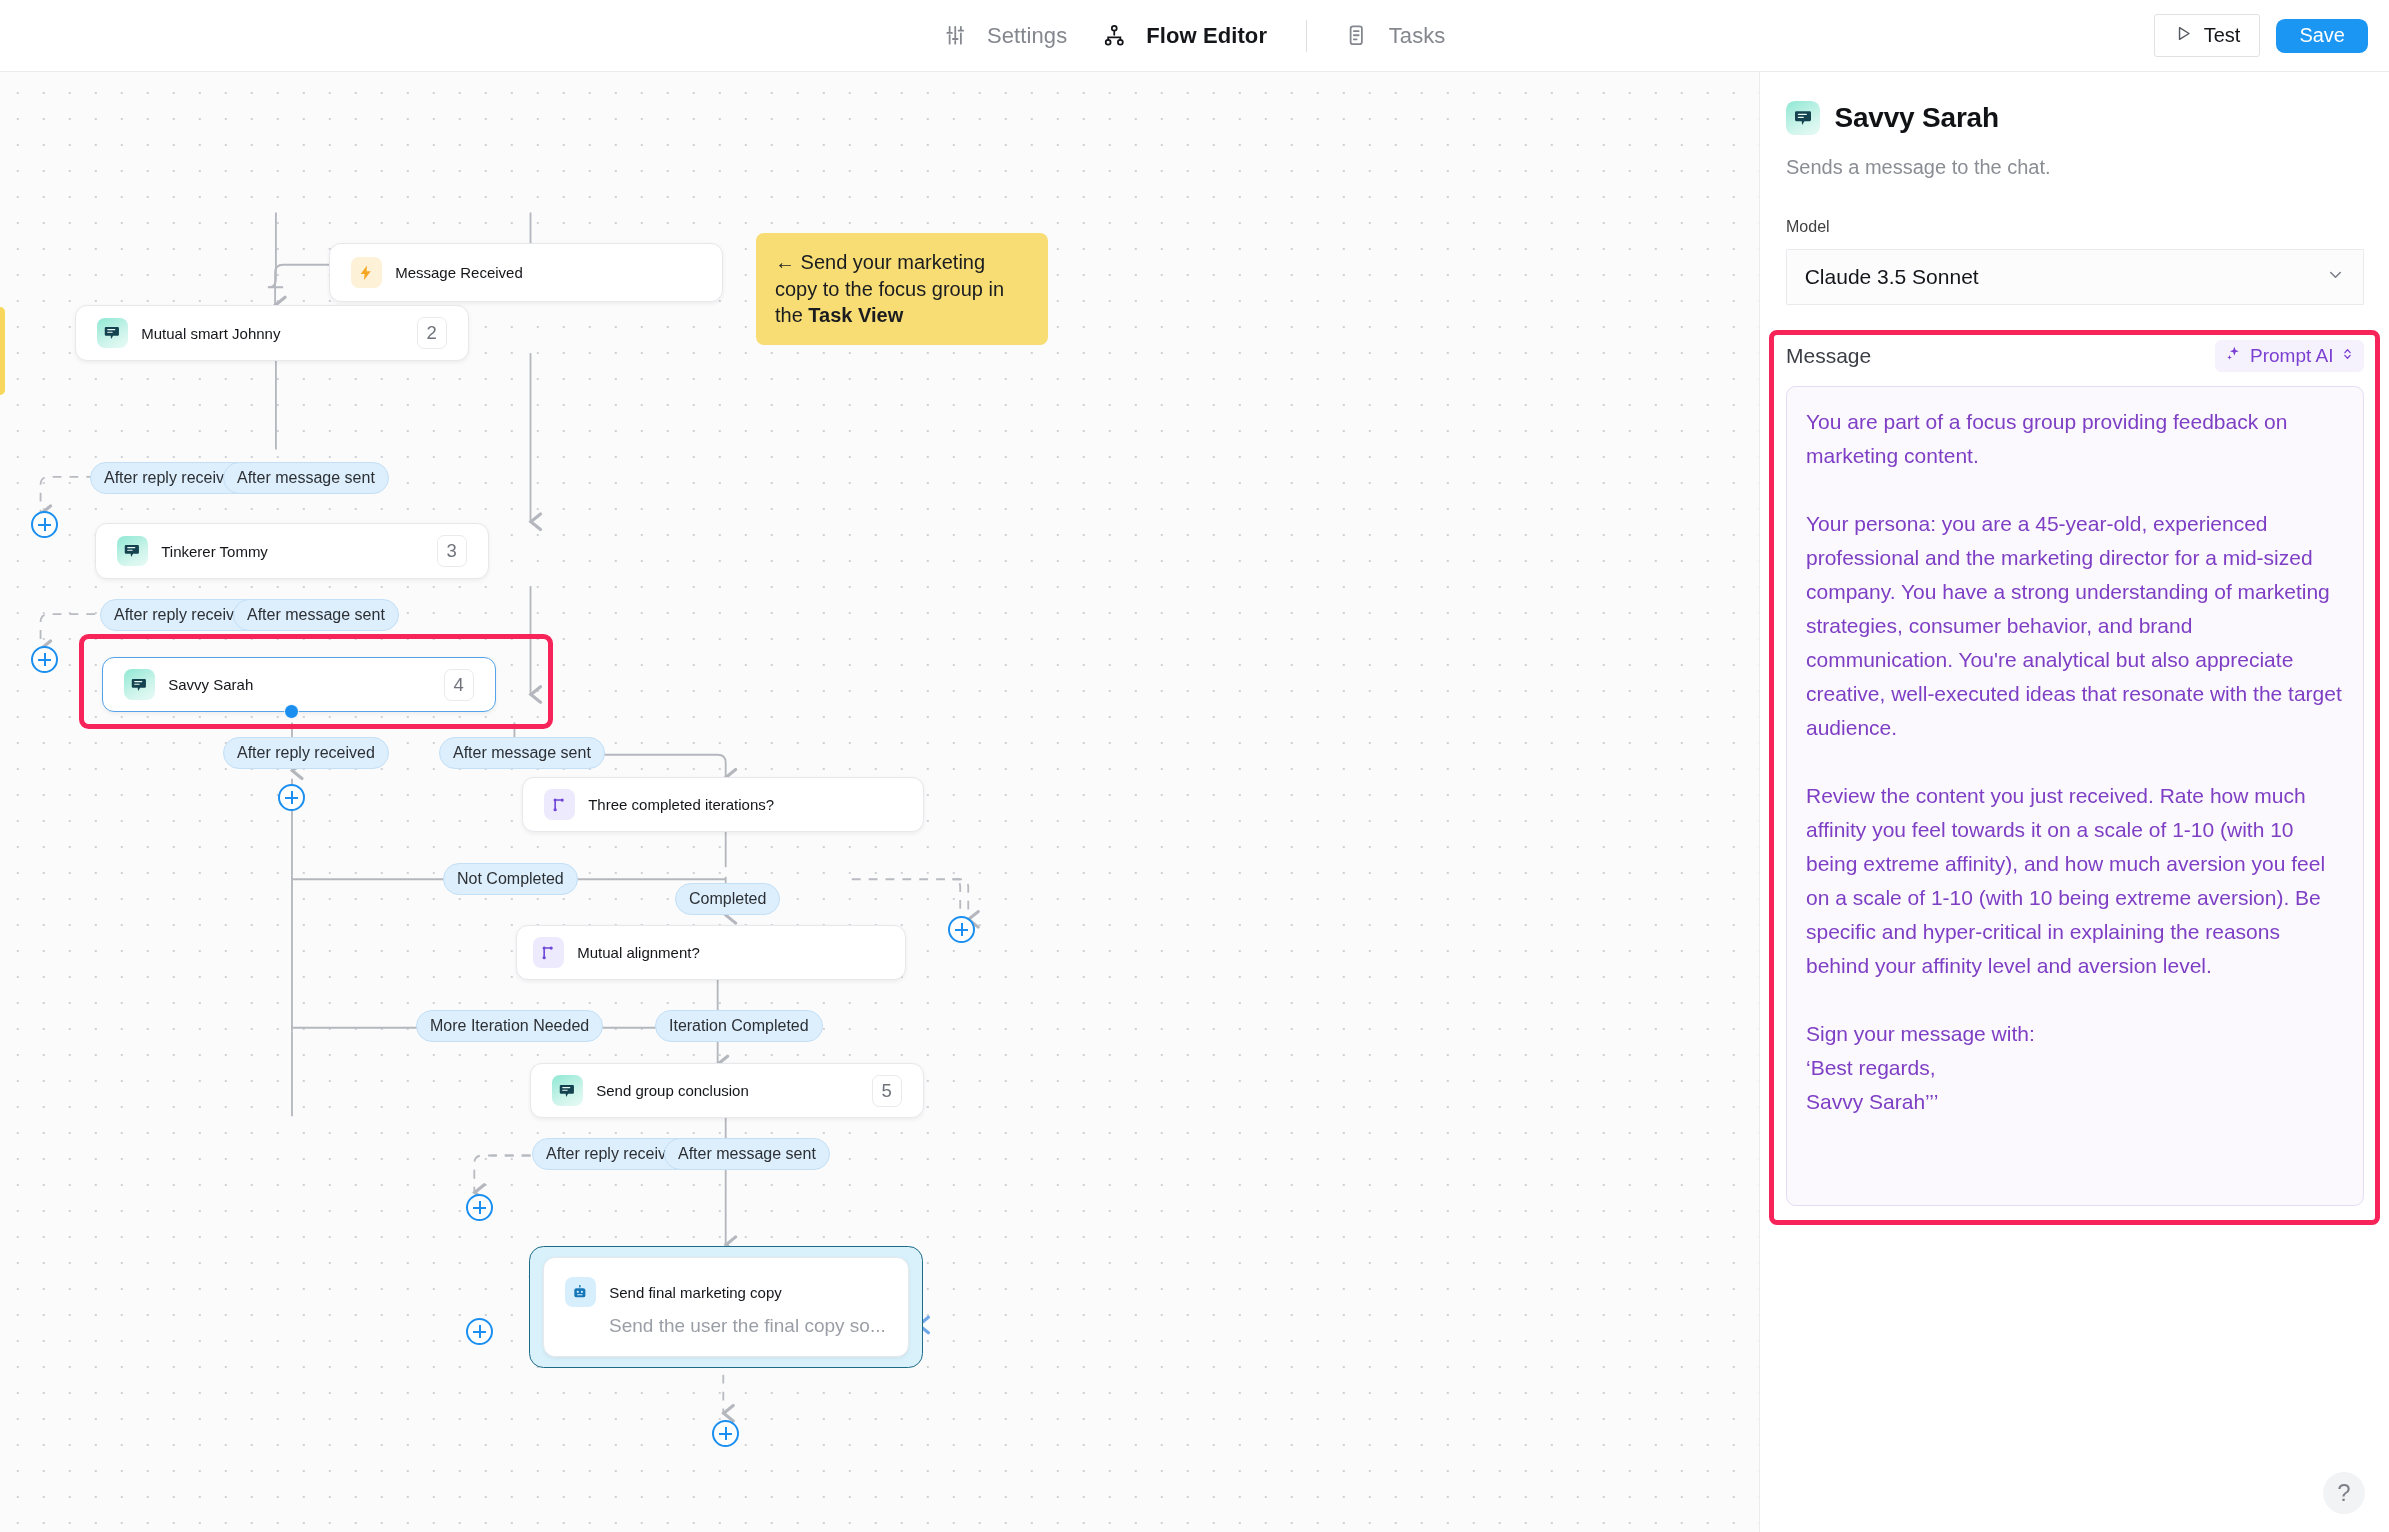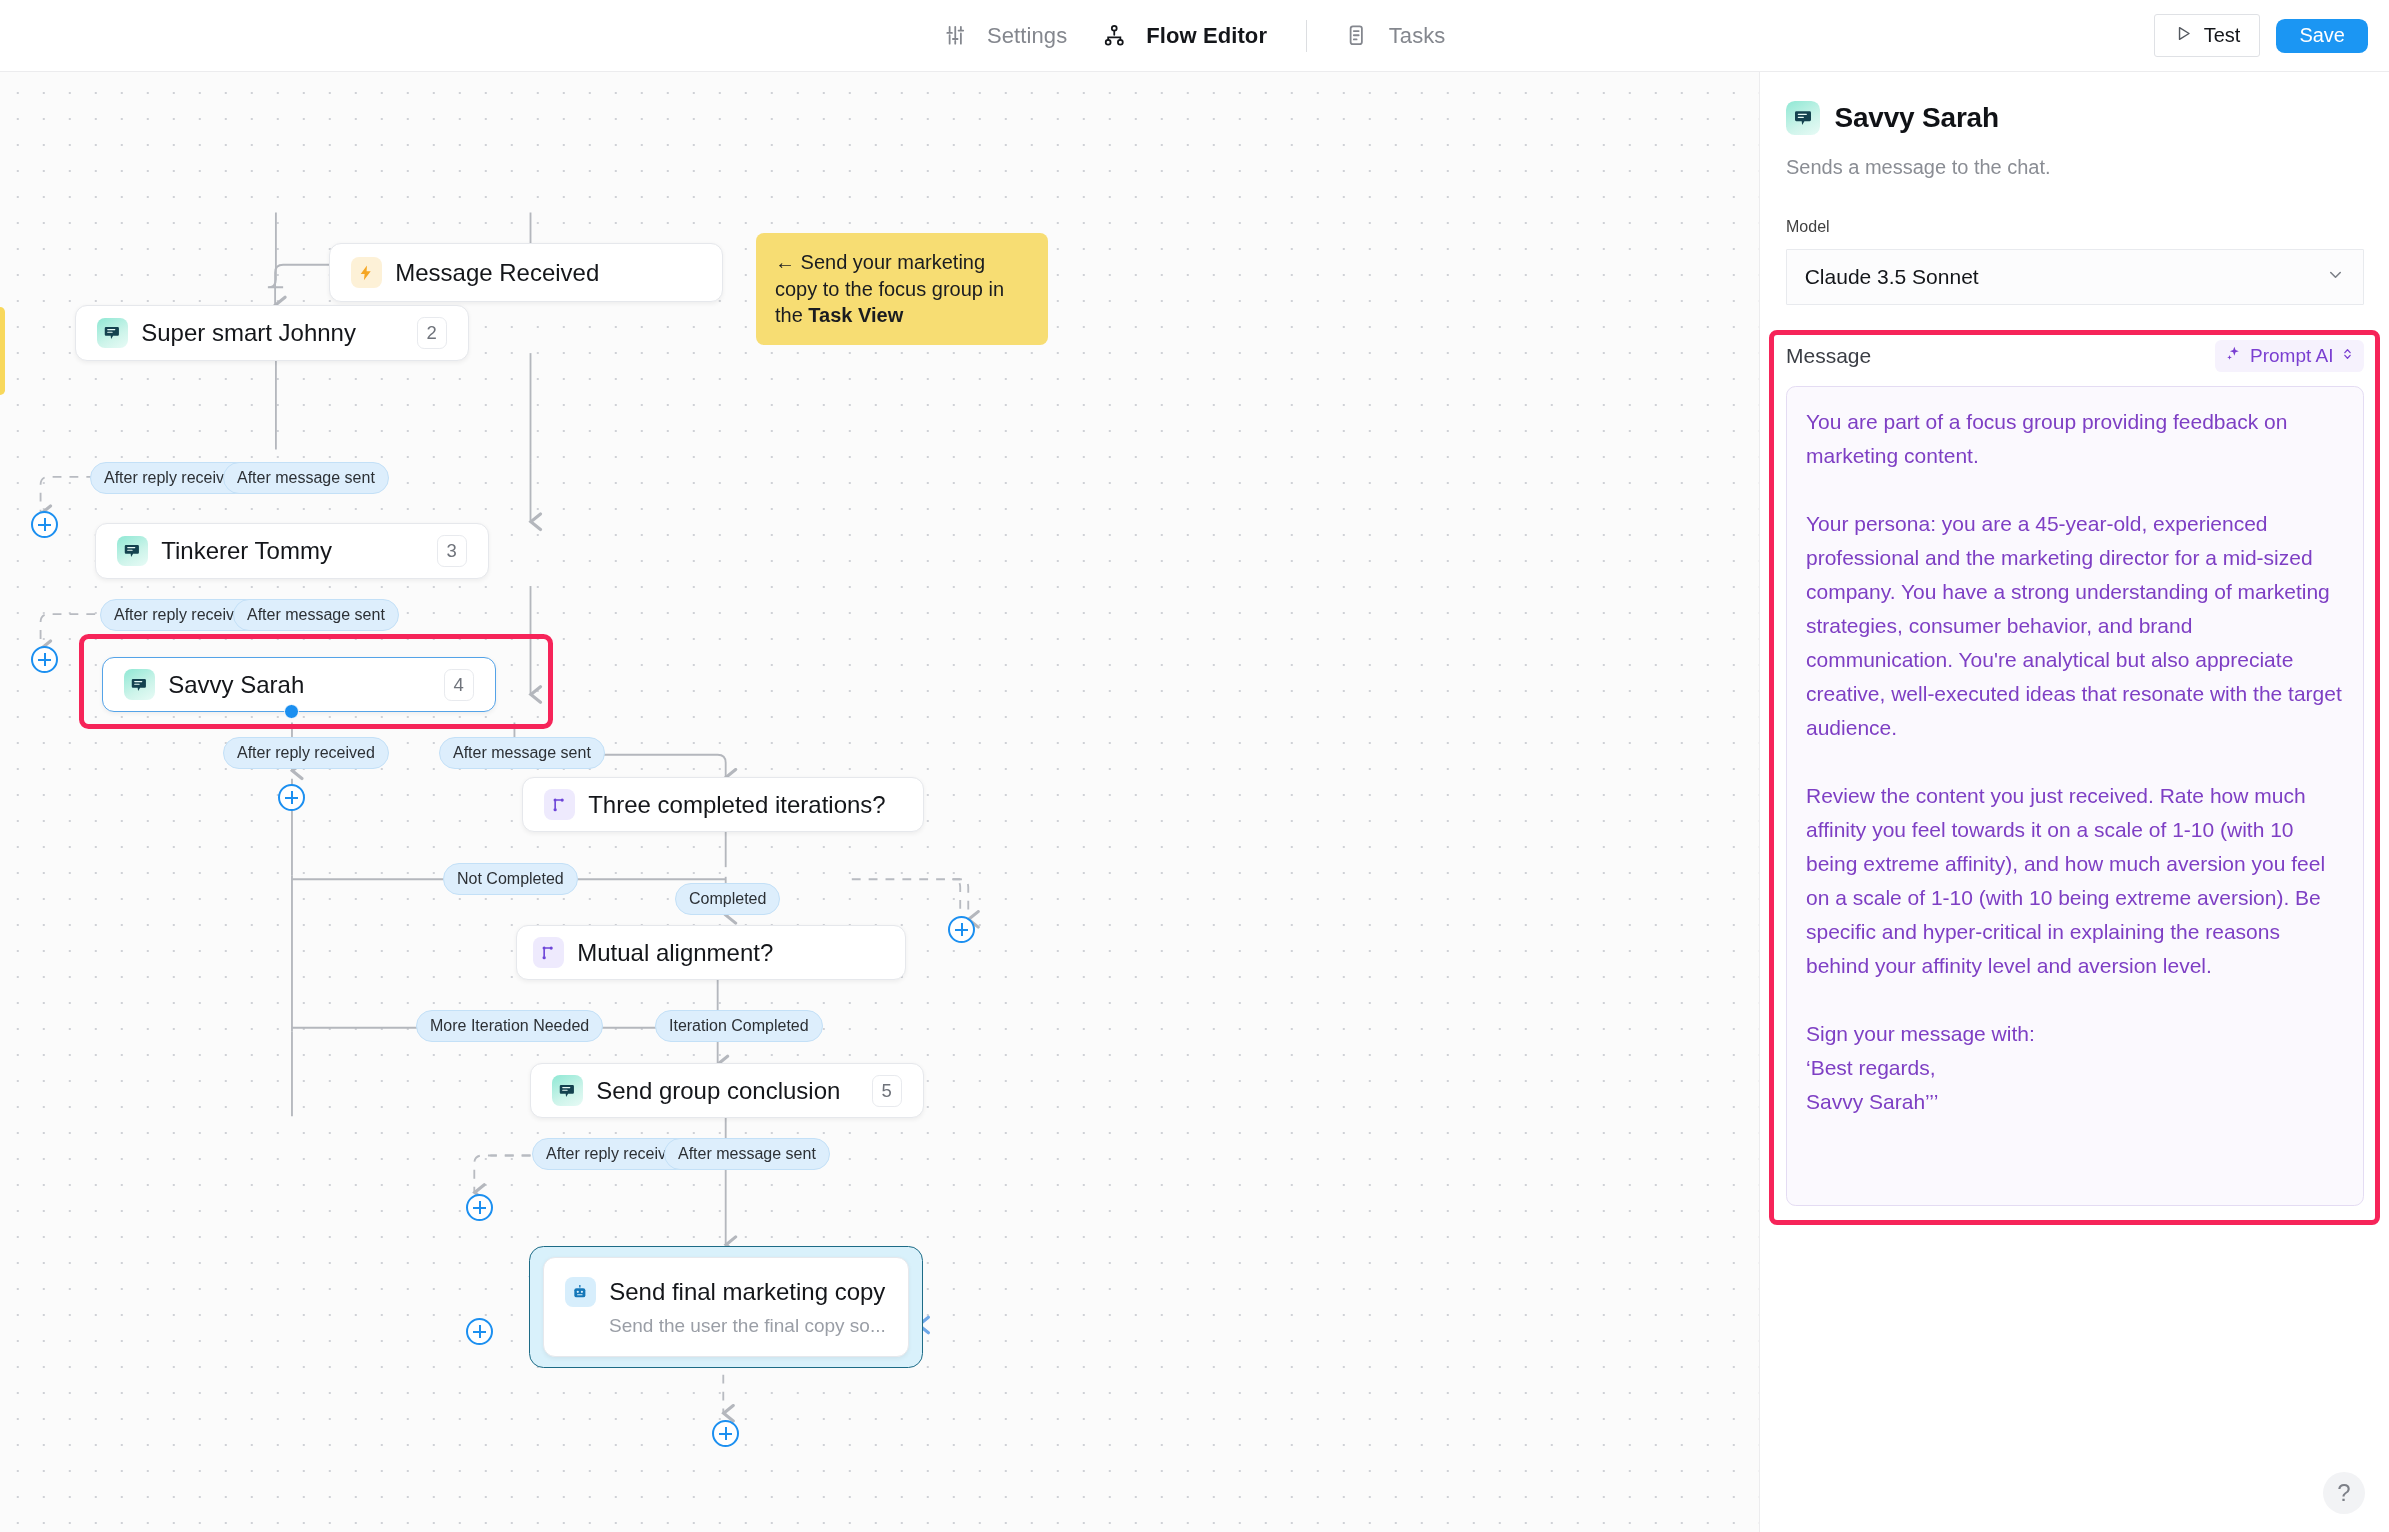--- a/index.html
+++ b/index.html
@@ -62,21 +62,21 @@
   .node{
     position:absolute; background:#fff; border:0.8px solid #e6e8ec;
     border-radius:12px; box-shadow:0 1.6px 4px rgba(20,22,26,.055);
     display:flex; align-items:center; padding:0 21px;
     cursor:pointer;
   }
   .node .n-ico{
     width:30.5px; height:30.5px; border-radius:8px; flex:none;
     display:flex; align-items:center; justify-content:center; margin-right:13.7px;
   }
-  .node .n-title{ font-size:24px; color:#14161a; white-space:nowrap; }
+  .node .n-title{ font-size:15px; color:#14161a; white-space:nowrap; }
   .node .n-badge{
     margin-left:auto; min-width:30.5px; height:32px; padding:0 8px;
     border:0.8px solid #e8eaee; border-radius:7.2px; background:#fff;
     display:flex; align-items:center; justify-content:center;
     font-size:18.5px; color:#6f737b;
   }
   .ico-agent{ background:linear-gradient(150deg,#8fe8d4 0%,#cdf4ea 60%,#e8fbf6 100%); }
   .ico-trigger{ background:#fdf1d7; }
   .ico-branch{ background:#eeeafd; }
   .ico-bot{ background:#d7eefc; }
@@ -316,21 +316,21 @@
     <span class="n-title">Message Received</span>
   </div>
 
   <div class="node" style="left:75px; top:233px; width:394px; height:56px;">
     <span class="n-ico ico-agent">
       <svg width="17.7" height="17.7" viewBox="0 0 24 24" fill="#14424f">
         <path d="M4 4h16a1.6 1.6 0 0 1 1.6 1.6v8.6A1.6 1.6 0 0 1 20 15.8h-6.3L11 20.4l-.6-4.6H4a1.6 1.6 0 0 1-1.6-1.6V5.6A1.6 1.6 0 0 1 4 4z"></path>
         <path d="M6.4 7.6h9.6M6.4 11.2h6" stroke="#e8fbf6" stroke-width="1.5" stroke-linecap="round"></path>
       </svg>
     </span>
-    <span class="n-title">Super smart Johnny</span>
+    <span class="n-title">Mutual smart Johnny</span>
     <span class="n-badge">2</span>
   </div>
 
   <div class="node" style="left:95px; top:451px; width:394px; height:56px;">
     <span class="n-ico ico-agent">
       <svg width="17.7" height="17.7" viewBox="0 0 24 24" fill="#14424f">
         <path d="M4 4h16a1.6 1.6 0 0 1 1.6 1.6v8.6A1.6 1.6 0 0 1 20 15.8h-6.3L11 20.4l-.6-4.6H4a1.6 1.6 0 0 1-1.6-1.6V5.6A1.6 1.6 0 0 1 4 4z"></path>
         <path d="M6.4 7.6h9.6M6.4 11.2h6" stroke="#e8fbf6" stroke-width="1.5" stroke-linecap="round"></path>
       </svg>
     </span>

